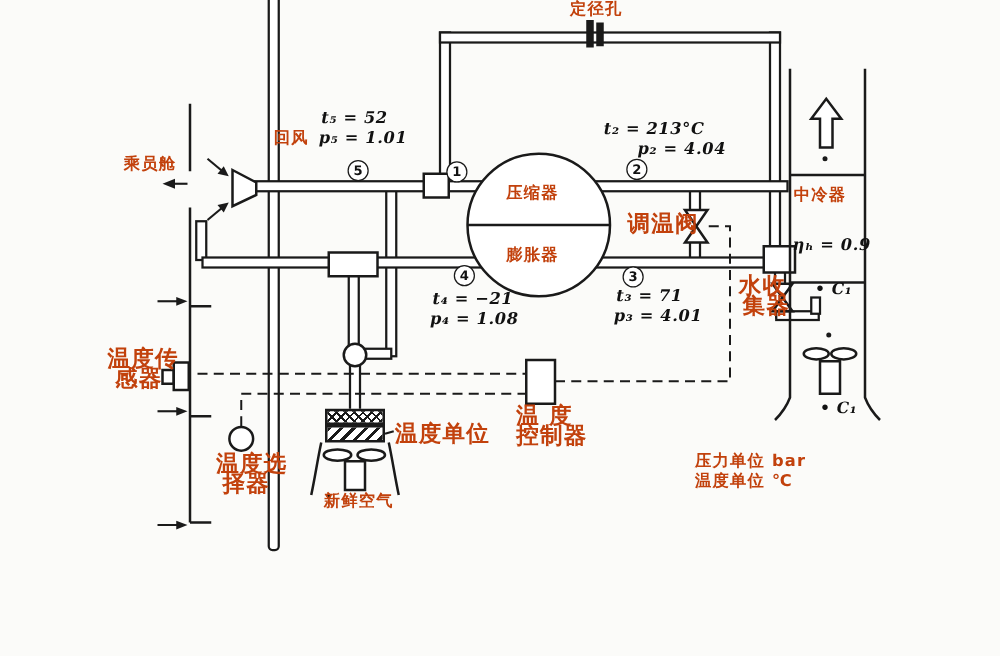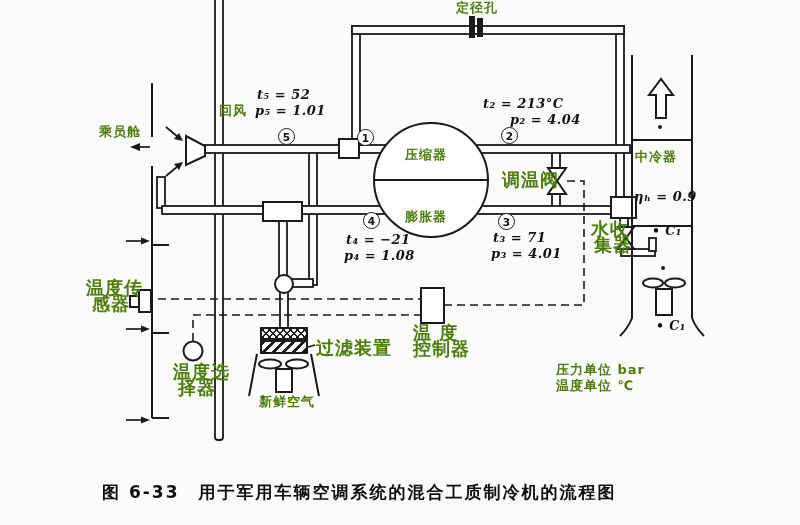--- a/index.html
+++ b/index.html
@@ -5,21 +5,21 @@
   html,body{margin:0;padding:0;}
   #stage{position:relative;width:800px;height:525px;background:#fbfbf9;overflow:hidden;
          font-family:"DejaVu Sans",sans-serif;}
   svg{position:absolute;left:0;top:0;}
   .pipe{fill:#fff;stroke:#1a1a1a;stroke-width:1.8;}
   .ln{stroke:#1a1a1a;stroke-width:2;fill:none;}
   .thin{stroke-width:1.7;}
   .wht{fill:#fff;stroke:#1a1a1a;stroke-width:2;}
   .blk{fill:#1a1a1a;stroke:none;}
   .dash{stroke:#1a1a1a;stroke-width:1.6;fill:none;stroke-dasharray:8 5;}
-  .lbl{position:absolute;font-weight:700;font-size:13px;color:#4d7c0f;
+  .lbl{position:absolute;font-weight:700;font-size:13px;color:#c2410c;
        letter-spacing:1px;white-space:nowrap;line-height:1.1;text-align:right;}
   .sm{font-size:18px;}
   .val{position:absolute;font-family:"DejaVu Serif",serif;font-style:italic;font-weight:600;
        font-size:13px;color:#111;white-space:nowrap;letter-spacing:.5px;}
   .pt{position:absolute;box-sizing:border-box;width:17px;height:17px;border:1.8px solid #1a1a1a;
       border-radius:50%;background:#fff;font-size:10.5px;font-weight:700;color:#111;
       display:flex;align-items:center;justify-content:center;}
   .hatch{position:absolute;box-sizing:border-box;border:2px solid #1a1a1a;background-color:#fff;}
   #filter-top{left:260px;top:327px;width:48px;height:13px;
       background-image:repeating-linear-gradient(45deg,#1a1a1a 0 1.5px,transparent 1.5px 5px),
@@ -128,43 +128,42 @@
   <div class="pt" style="left:278px;top:128px;">5</div>
   <div class="pt" style="left:357px;top:129px;">1</div>
   <div class="pt" style="left:501px;top:127px;">2</div>
   <div class="pt" style="left:498px;top:213px;">3</div>
   <div class="pt" style="left:363px;top:212px;">4</div>
 
   <div class="lbl" style="left:456px;top:1px;">定径孔</div>
   <div class="lbl" style="left:99px;top:125px;">乘员舱</div>
   <div class="lbl" style="left:173px;top:104px;padding-left:46px;">回风</div>
   <div class="lbl" style="left:405px;top:148px;">压缩器</div>
-  <div class="lbl" style="left:405px;top:198px;margin-top:12px;">膨胀器</div>
+  <div class="lbl" style="left:405px;top:198px;">膨胀器</div>
   <div class="lbl sm" style="left:502px;top:170px;">调温阀</div>
   <div class="lbl" style="left:635px;top:150px;">中冷器</div>
   <div class="lbl sm" style="left:591px;top:219px;">水收</div>
   <div class="lbl sm" style="left:594px;top:235px;">集器</div>
   <div class="lbl sm" style="left:86px;top:278px;">温度传</div>
   <div class="lbl sm" style="left:92px;top:294px;">感器</div>
   <div class="lbl sm" style="left:173px;top:362px;">温度选</div>
   <div class="lbl sm" style="left:178px;top:378px;">择器</div>
   <div class="lbl sm" style="left:413px;top:323px;">温 度</div>
   <div class="lbl sm" style="left:413px;top:339px;">控制器</div>
-  <div class="lbl sm" style="left:316px;top:338px;">过滤装置</div>
+  <div class="lbl sm" style="left:316px;top:338px;">温度单位</div>
   <div class="lbl" style="left:259px;top:395px;">新鲜空气</div>
   <div class="lbl" style="left:556px;top:363px;">压力单位 bar</div>
   <div class="lbl" style="left:556px;top:379px;">温度单位 ℃</div>
 
   <div class="val" style="left:257px;top:87px;">t₅ = 52</div>
   <div class="val" style="left:255px;top:103px;">p₅ = 1.01</div>
   <div class="val" style="left:483px;top:96px;">t₂ = 213°C</div>
   <div class="val" style="left:490px;top:112px;margin-left:20px;">p₂ = 4.04</div>
   <div class="val" style="left:493px;top:230px;text-align:center;">t₃ = 71</div>
   <div class="val" style="left:491px;top:246px;">p₃ = 4.01</div>
   <div class="val" style="left:346px;top:232px;">t₄ = −21</div>
   <div class="val" style="left:344px;top:248px;">p₄ = 1.08</div>
   <div class="val" style="left:634px;top:189px;">ηₕ = 0.9</div>
   <div class="val sm" style="left:652px;top:223px;font-size:12.5px;">• C₁</div>
   <div class="val sm" style="left:656px;top:318px;font-size:12.5px;">• C₁</div>
 
-  <div class="caption">图 6-33　用于军用车辆空调系统的混合工质制冷机的流程图</div>
 
 </div>
 
 </body></html>

